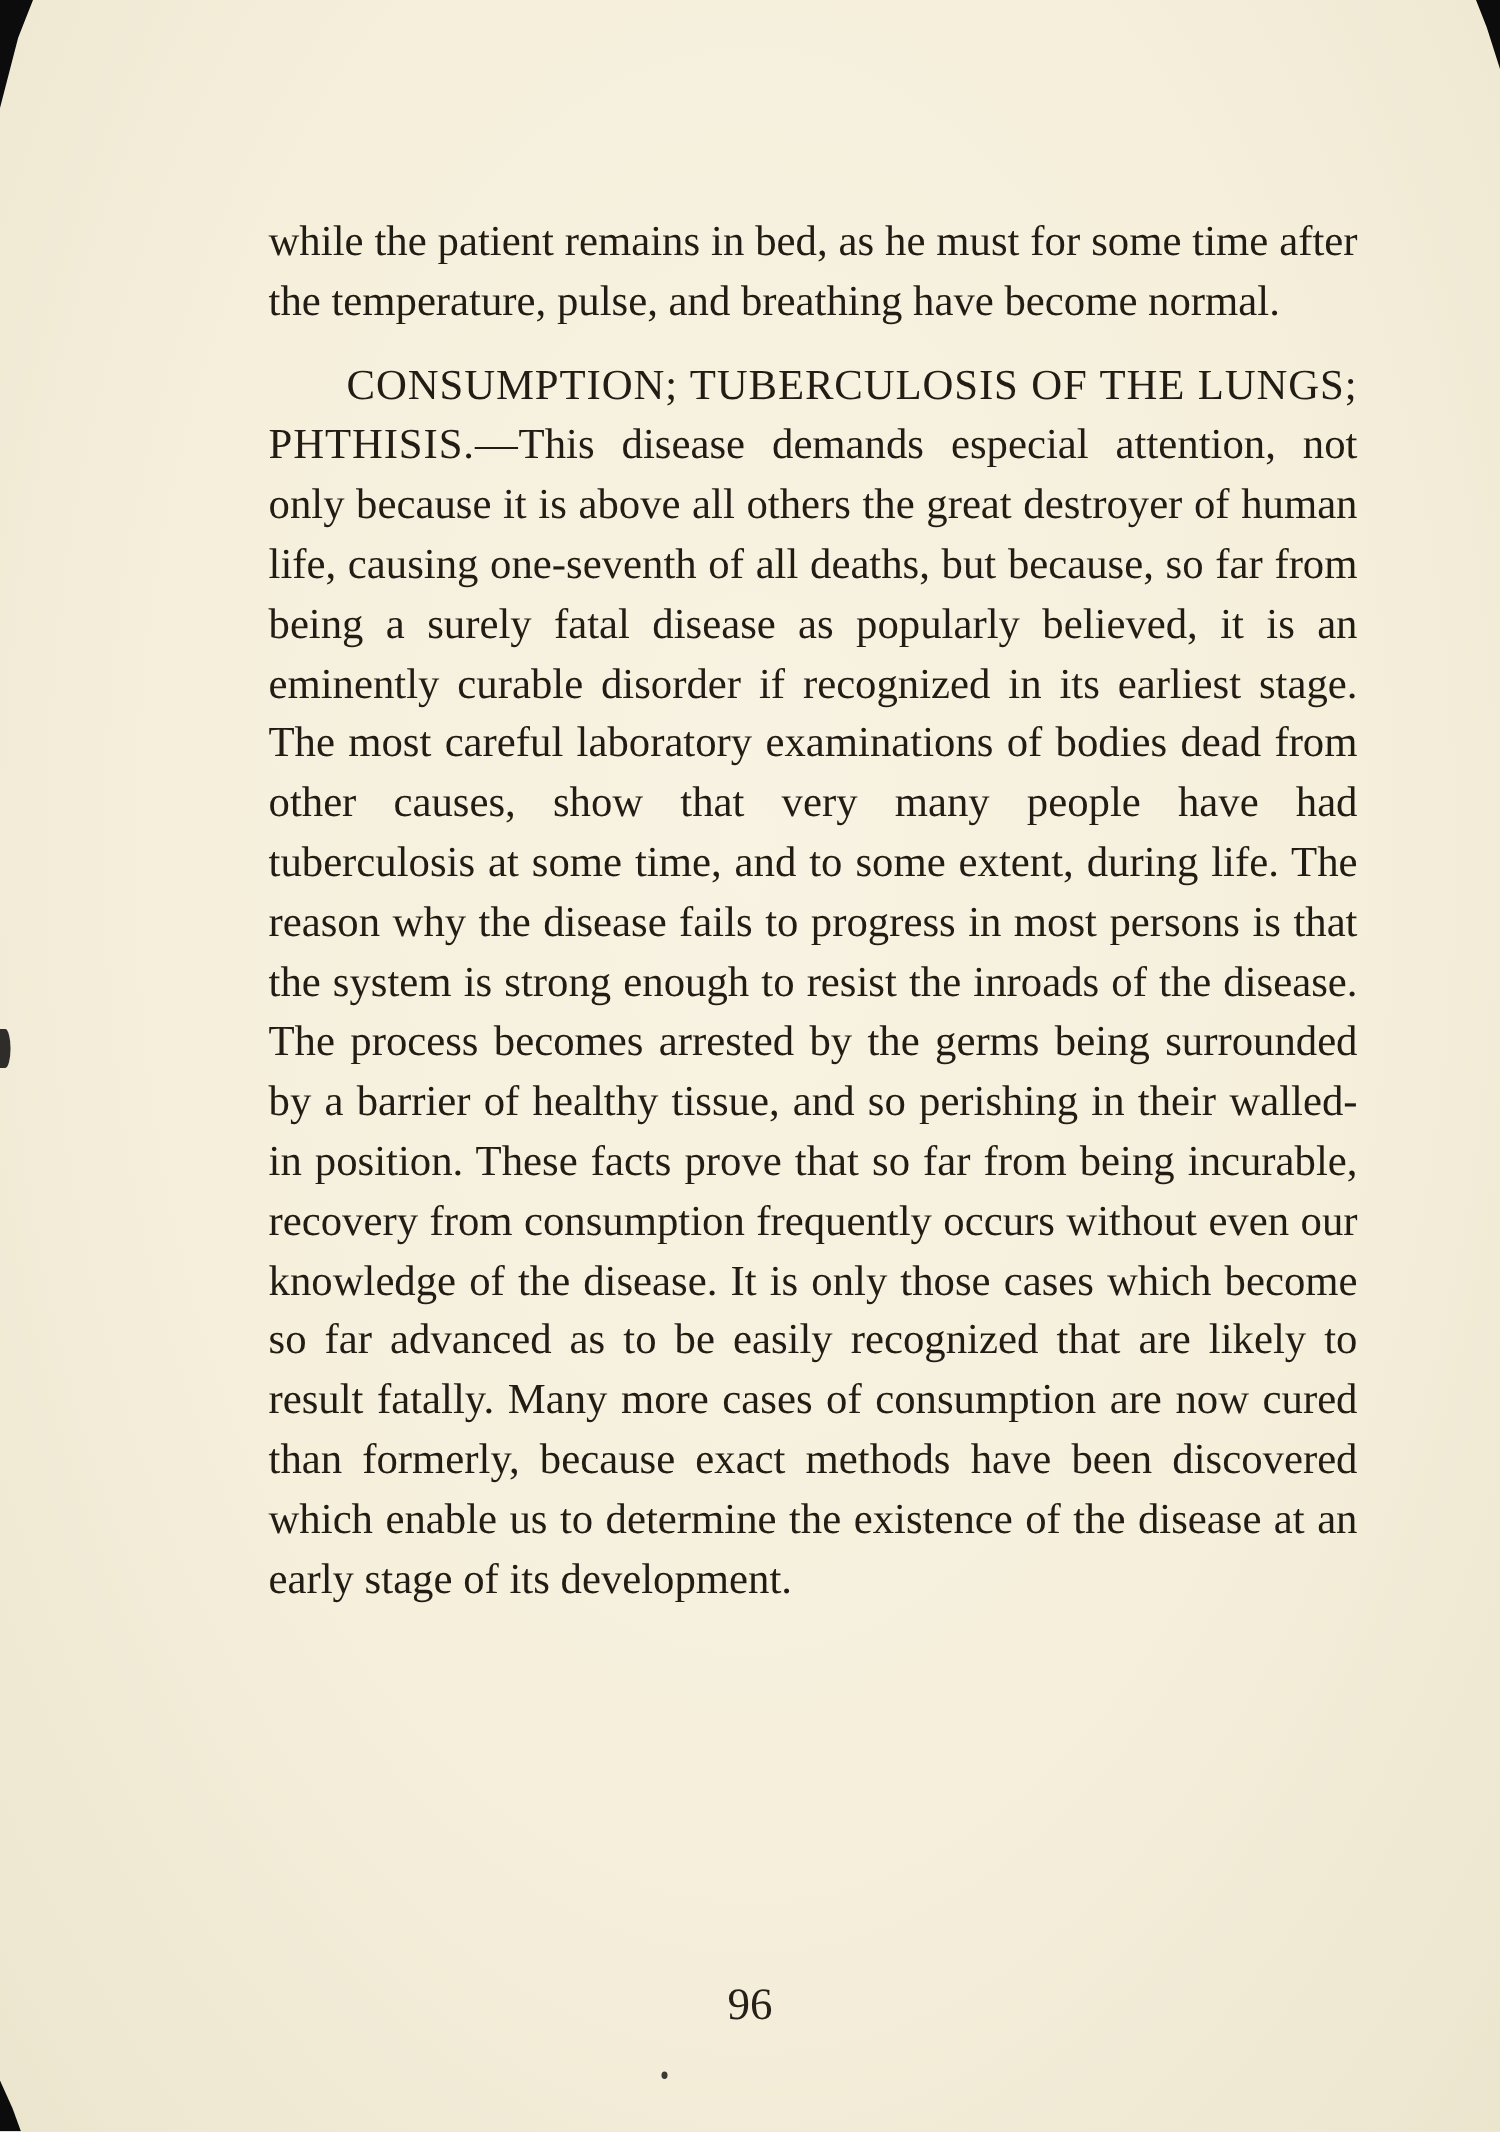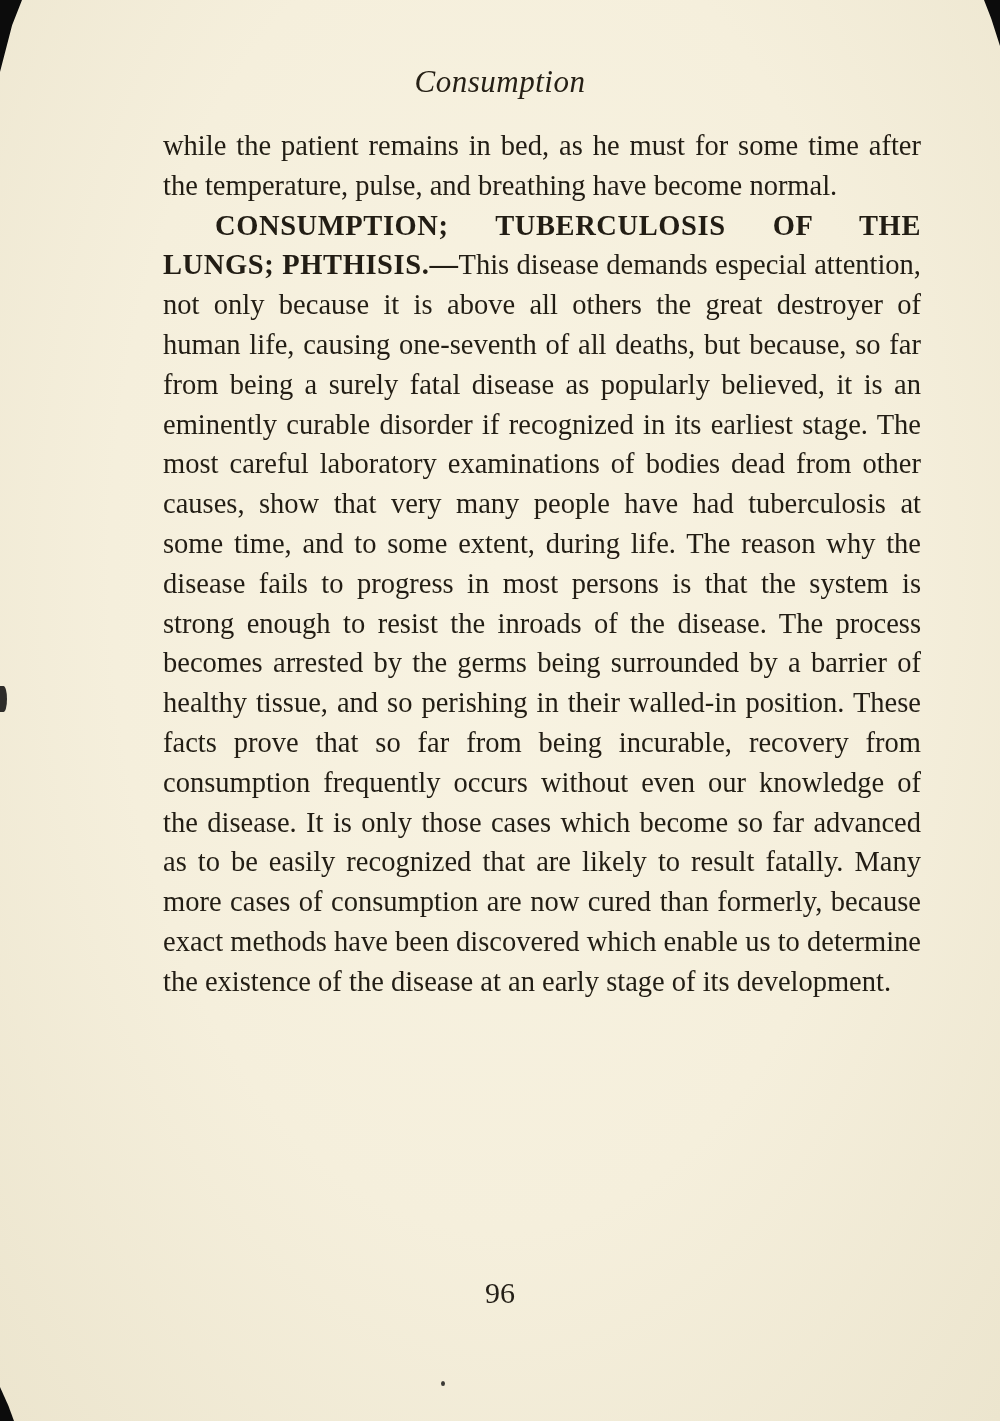--- a/index.html
+++ b/index.html
@@ -36,33 +36,33 @@
     position: absolute;
     left: 163px;
     top: 126px;
     width: 758px;
     font-size: 28.5px;
     line-height: 39.8px;
     text-align: justify;
     color: #221d14;
   }
   .text-block p {
-    margin: 0;
+    margin: 16px;
     padding: 0;
   }
   .para-indent {
     text-indent: 52px;
   }
   .bold-lead {
-    font-weight: 700;
+    font-weight: 400;
     letter-spacing: 0.6px;
   }
   .page-number {
     position: absolute;
-    top: 1276px;
+    top: 1320px;
     left: 0;
     width: 100%;
     text-align: center;
     font-size: 30px;
     color: #241f17;
   }
   
   .artifact {
     position: absolute;
     background: #0c0c0c;
@@ -99,21 +99,20 @@
 <body>
 
 <div class="page">
 
   <div class="artifact tl"></div>
   <div class="artifact tr"></div>
   <div class="artifact ml"></div>
   <div class="artifact bl"></div>
   <div class="artifact speck"></div>
 
-  <div class="running-head">Consumption</div>
 
   <div class="text-block">
 
     <p class="para">while the patient remains in bed, as he must for some time after the temperature, pulse, and breathing have become normal.</p>
 
     <p class="para para-indent"><span class="bold-lead">CONSUMPTION; TUBERCULOSIS OF THE LUNGS; PHTHISIS.—</span><span>This disease demands especial attention, not only because it is above all others the great destroyer of human life, causing one-seventh of all deaths, but because, so far from being a surely fatal disease as popularly believed, it is an eminently curable disorder if recognized in its earliest stage.  The most careful laboratory examinations of bodies dead from other causes, show that very many people have had tuberculosis at some time, and to some extent, during life.  The reason why the disease fails to progress in most persons is that the system is strong enough to resist the inroads of the disease.  The process becomes arrested by the germs being surrounded by a barrier of healthy tissue, and so perishing in their walled-in position.  These facts prove that so far from being incurable, recovery from consumption frequently occurs without even our knowledge of the disease.  It is only those cases which become so far advanced as to be easily recognized that are likely to result fatally. Many more cases of consumption are now cured than formerly, because exact methods have been discovered which enable us to determine the existence of the disease at an early stage of its development.</span></p>
 
 
   </div>
 

